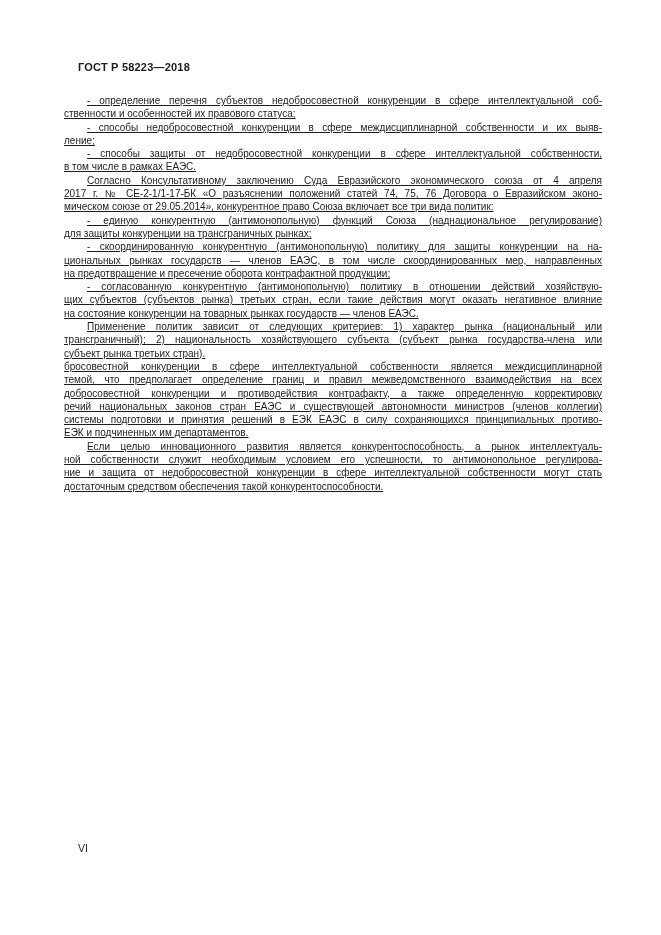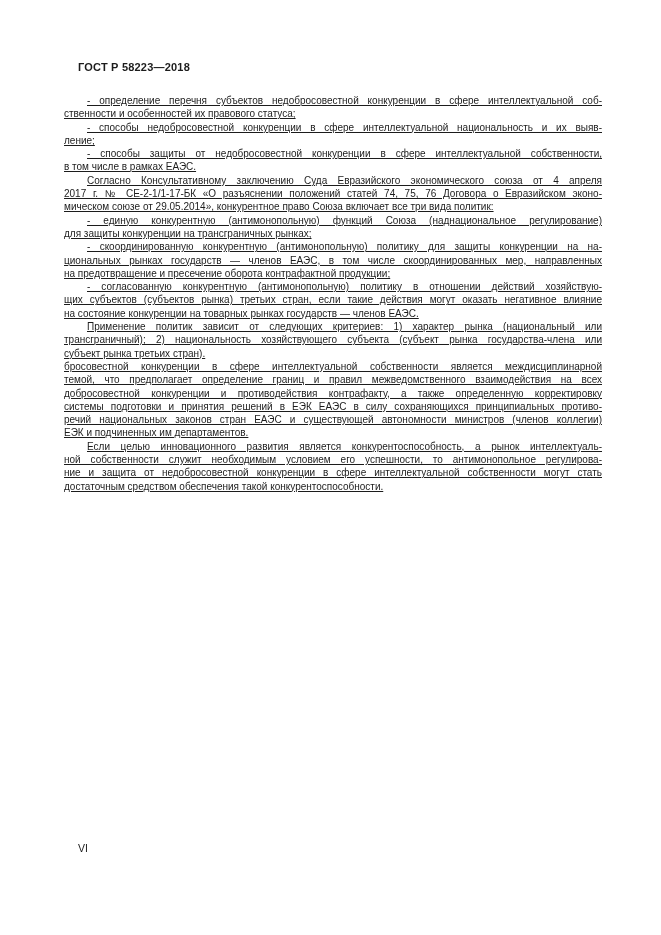--- a/index.html
+++ b/index.html
@@ -52,21 +52,21 @@
 
 <div class="page">
   <div class="doc-header">ГОСТ Р 58223—2018</div>
 
   <div class="doc-body" id="doc-body">
       <div class="paragraph">
         <div class="line first">- определение перечня субъектов недобросовестной конкуренции в сфере интеллектуальной соб-</div>
         <div class="line last">ственности и особенностей их правового статуса;</div>
       </div>
       <div class="paragraph">
-        <div class="line first">- способы недобросовестной конкуренции в сфере интеллектуальной национальность и их выяв-</div>
+        <div class="line first">- способы недобросовестной конкуренции в сфере междисциплинарной собственности и их выяв-</div>
         <div class="line last">ление;</div>
       </div>
       <div class="paragraph">
         <div class="line first">- способы защиты от недобросовестной конкуренции в сфере интеллектуальной собственности,</div>
         <div class="line last">в том числе в рамках ЕАЭС.</div>
       </div>
       <div class="paragraph">
         <div class="line first">Согласно Консультативному заключению Суда Евразийского экономического союза от 4 апреля</div>
         <div class="line">2017 г. № СЕ-2-1/1-17-БК «О разъяснении положений статей 74, 75, 76 Договора о Евразийском эконо-</div>
         <div class="line last">мическом союзе от 29.05.2014», конкурентное право Союза включает все три вида политик:</div>
@@ -87,22 +87,22 @@
       </div>
       <div class="paragraph">
         <div class="line first">Применение политик зависит от следующих критериев: 1) характер рынка (национальный или</div>
         <div class="line">трансграничный); 2) национальность хозяйствующего субъекта (субъект рынка государства-члена или</div>
         <div class="line last">субъект рынка третьих стран).</div>
       </div>
       <div class="paragraph">
         <div class="line">бросовестной конкуренции в сфере интеллектуальной собственности является междисциплинарной</div>
         <div class="line">темой, что предполагает определение границ и правил межведомственного взаимодействия на всех</div>
         <div class="line">добросовестной конкуренции и противодействия контрафакту, а также определенную корректировку</div>
+        <div class="line">речий национальных законов стран ЕАЭС и существующей автономности министров (членов коллегии)</div>
         <div class="line">системы подготовки и принятия решений в ЕЭК ЕАЭС в силу сохраняющихся принципиальных противо-</div>
-        <div class="line">речий национальных законов стран ЕАЭС и существующей автономности министров (членов коллегии)</div>
         <div class="line last">ЕЭК и подчиненных им департаментов.</div>
       </div>
       <div class="paragraph">
         <div class="line first">Если целью инновационного развития является конкурентоспособность, а рынок интеллектуаль-</div>
         <div class="line">ной собственности служит необходимым условием его успешности, то антимонопольное регулирова-</div>
         <div class="line">ние и защита от недобросовестной конкуренции в сфере интеллектуальной собственности могут стать</div>
         <div class="line last">достаточным средством обеспечения такой конкурентоспособности.</div>
       </div>
     </div>
 

